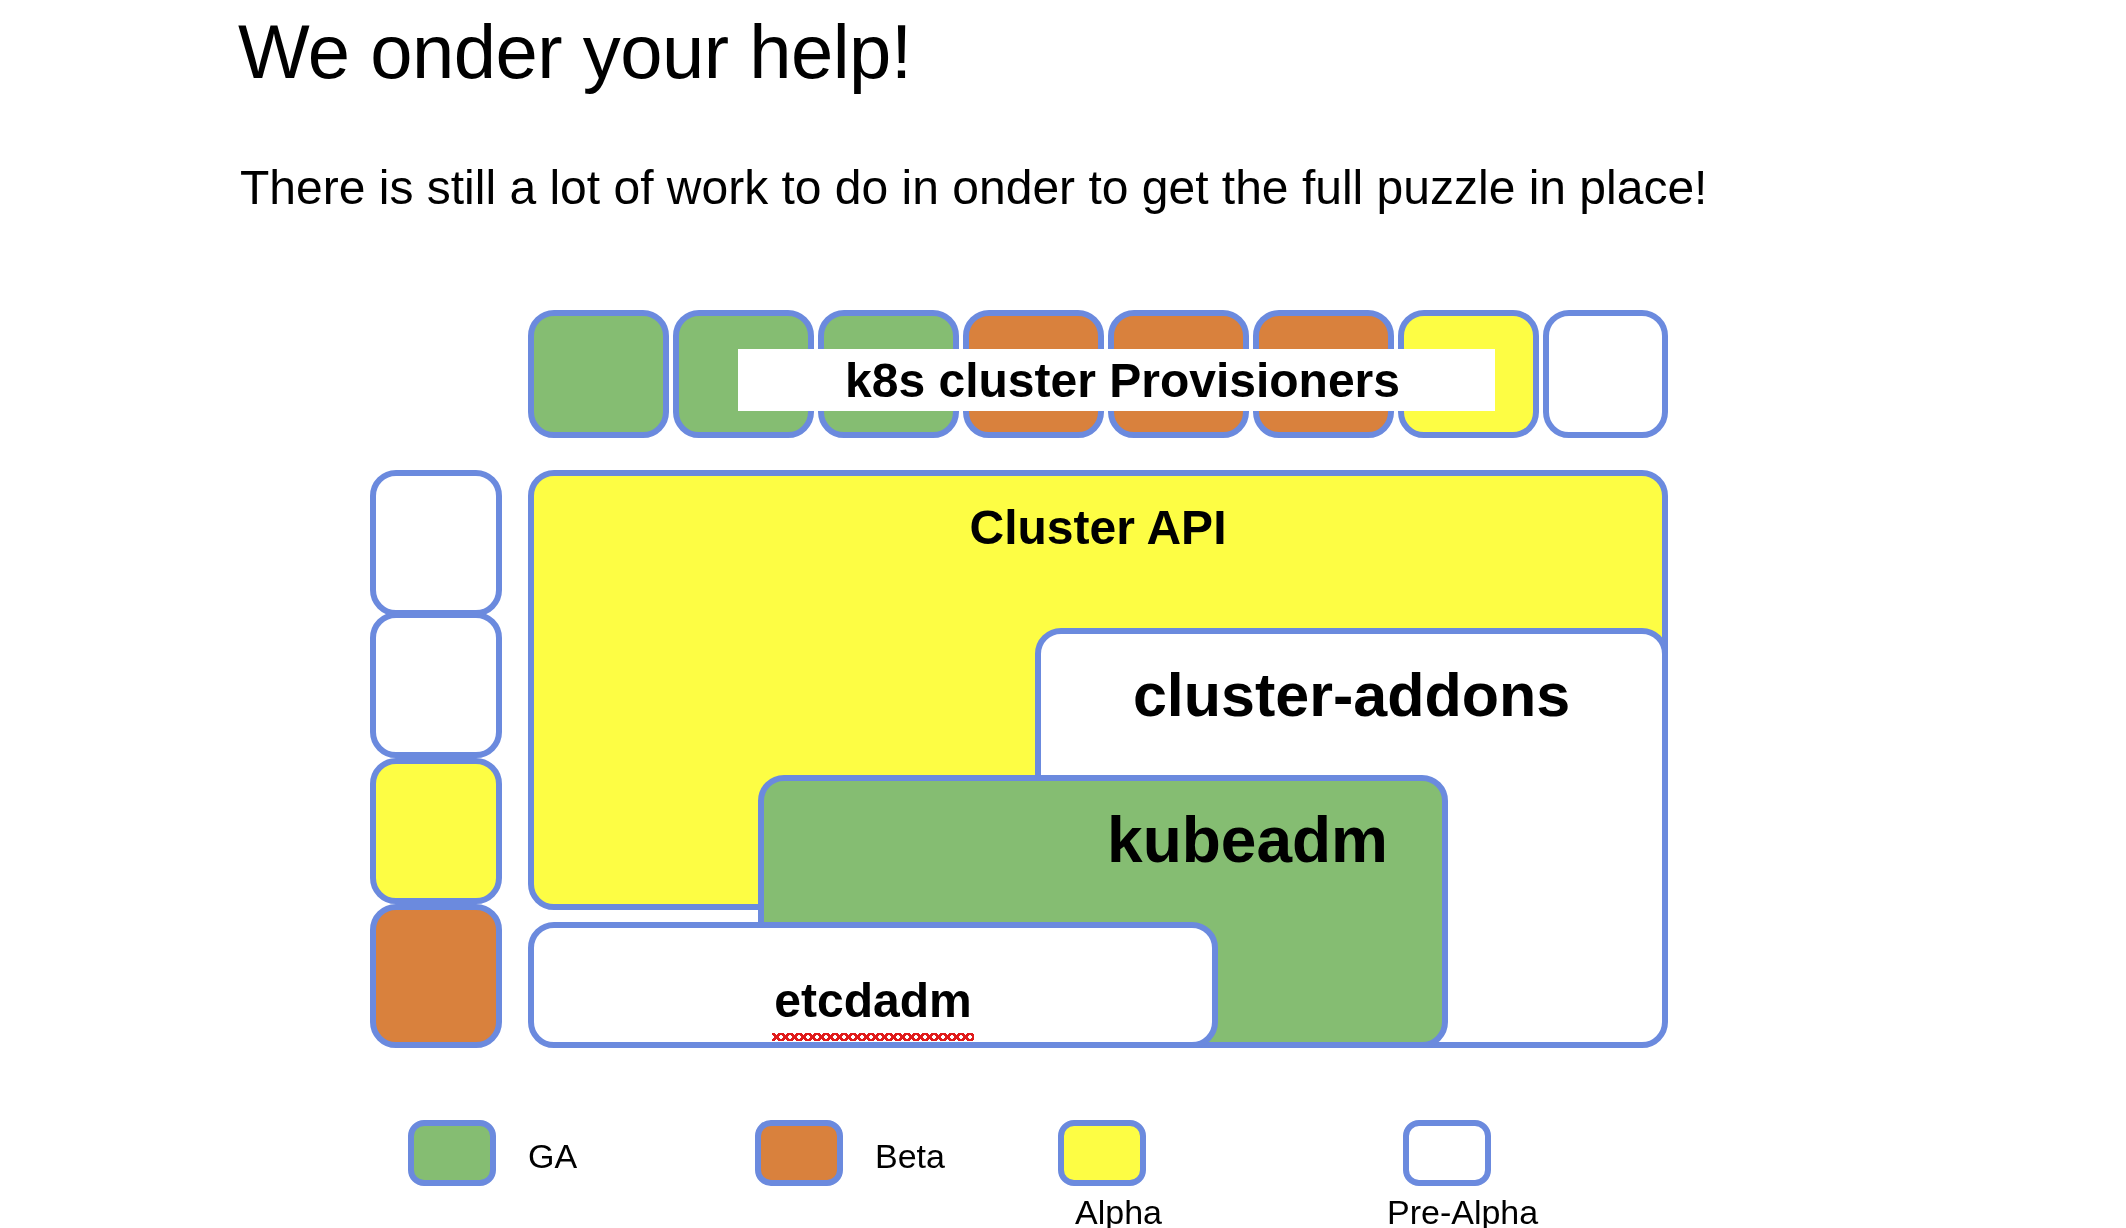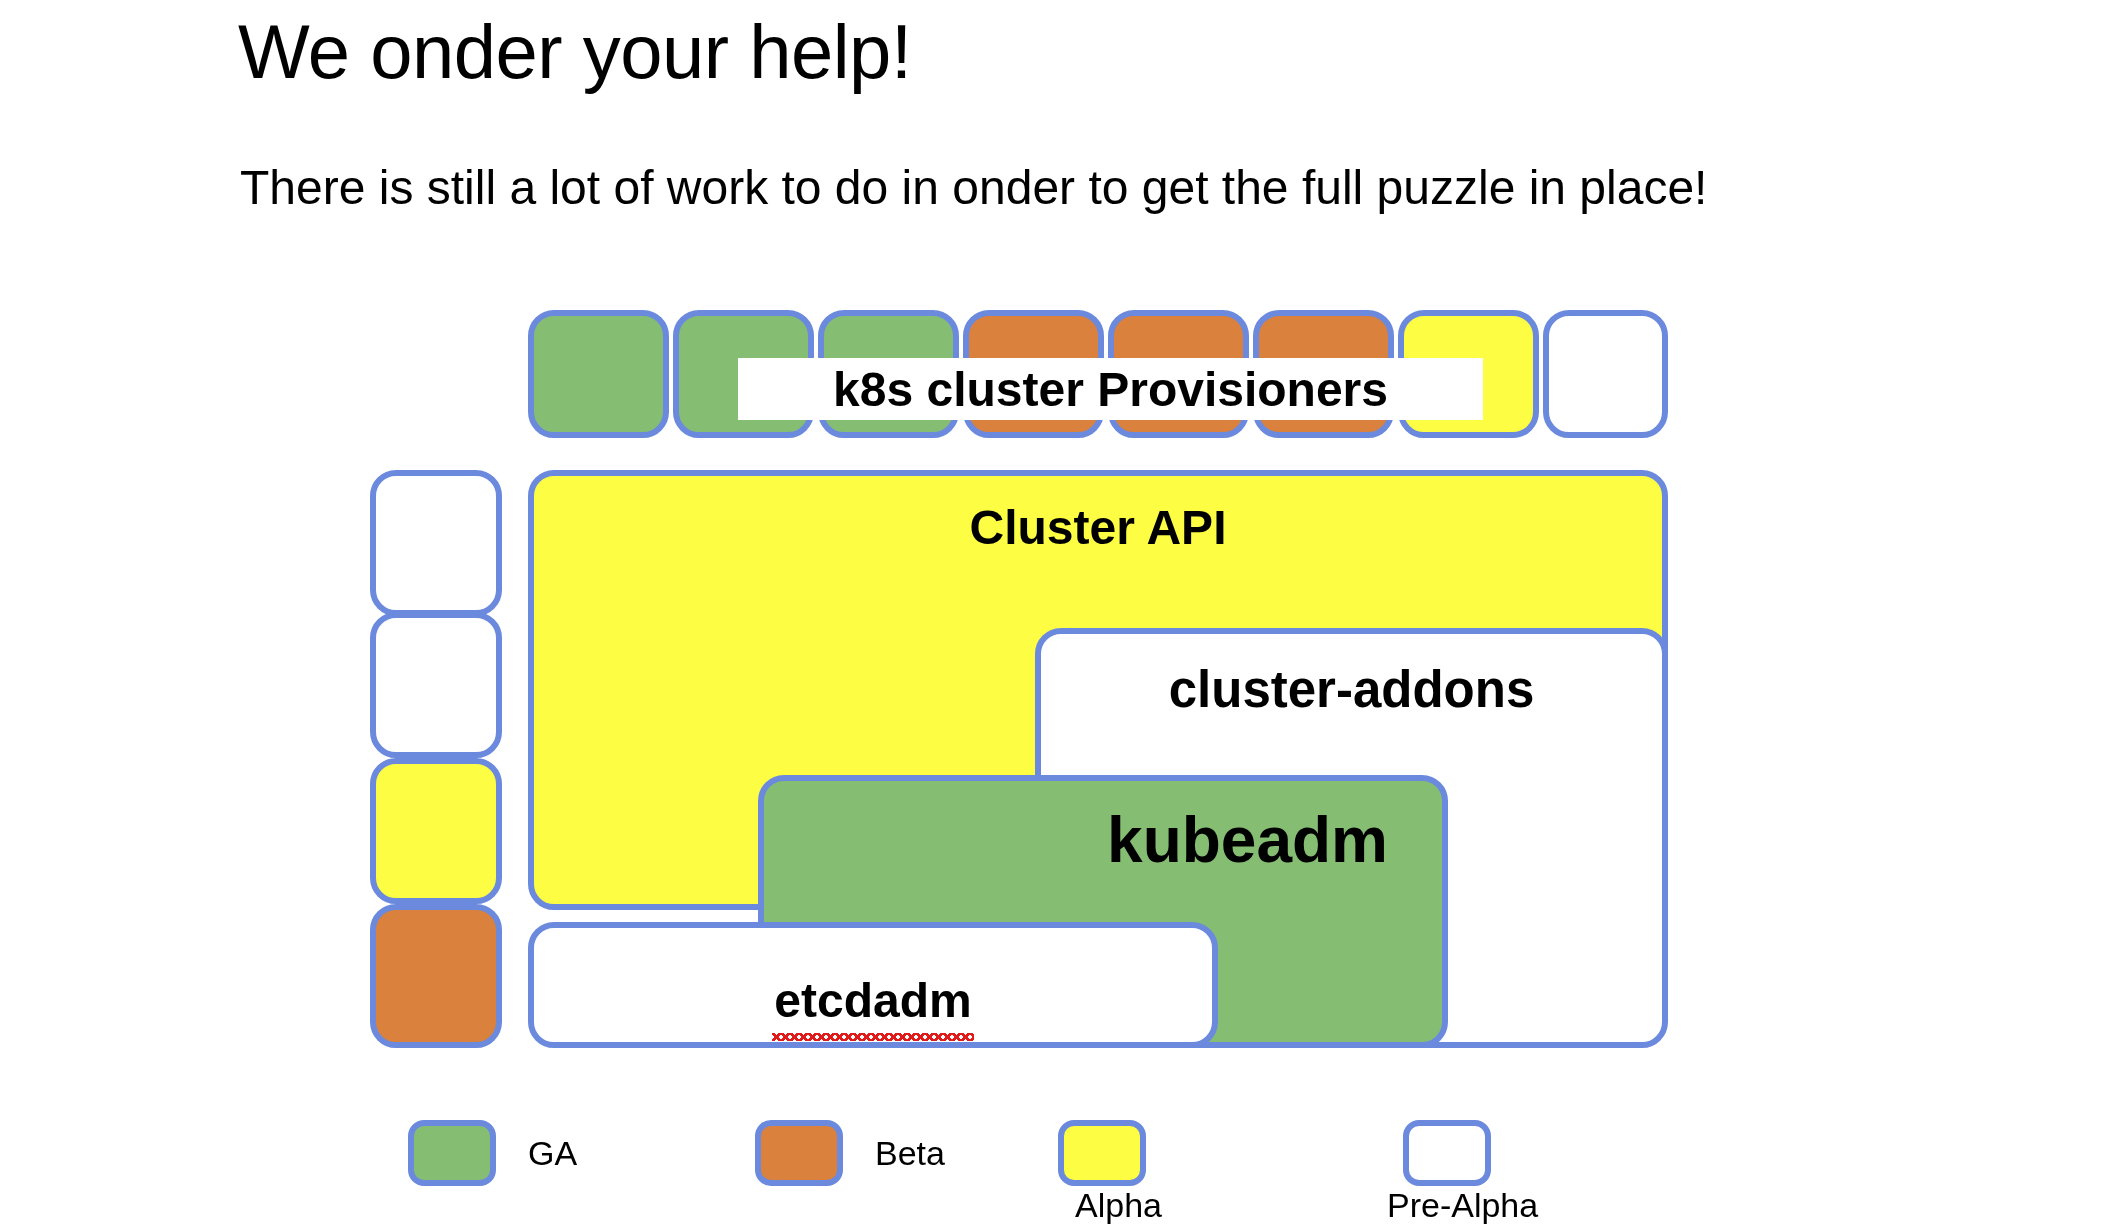--- a/index.html
+++ b/index.html
@@ -122,21 +122,21 @@
   #cluster-addons {
     left: 1035px; top: 628px;
     width: 633px; height: 420px;
     background: #ffffff;
     z-index: 3;
   }
   #cluster-addons-label {
     left: 1035px; top: 660px;
     width: 633px;
     text-align: center;
-    font-size: 51px;
+    font-size: 61px;
     z-index: 6;
   }
 
   #kubeadm {
     left: 758px; top: 775px;
     width: 690px; height: 273px;
     background: #85bd72;
     z-index: 4;
   }
   #kubeadm-label {
@@ -186,39 +186,40 @@
     width: 88px;
     height: 66px;
     border: 6px solid #6b8ade;
     border-radius: 16px;
   }
   .legend-text {
     margin-left: 32px;
     font-size: 34px;
     color: #000;
     white-space: nowrap;
+    margin-top: 7px;
   }
 </style>
 </head>
 <body>
 
 <div id="slide-title">We onder your help!</div>
 
 <div id="slide-subtitle">There is still a lot of work to do in onder to get the full puzzle in place!</div>
 
 <div id="provisioner-row">
     <div class="prov-tile" style="left: 528px; width: 141px; background: rgb(133, 189, 114); z-index: 10;"></div>
     <div class="prov-tile" style="left: 673px; width: 141px; background: rgb(133, 189, 114); z-index: 9;"></div>
     <div class="prov-tile" style="left: 818px; width: 141px; background: rgb(133, 189, 114); z-index: 8;"></div>
     <div class="prov-tile" style="left: 963px; width: 141px; background: rgb(217, 129, 61); z-index: 7;"></div>
     <div class="prov-tile" style="left: 1108px; width: 141px; background: rgb(217, 129, 61); z-index: 6;"></div>
     <div class="prov-tile" style="left: 1253px; width: 141px; background: rgb(217, 129, 61); z-index: 5;"></div>
     <div class="prov-tile" style="left: 1398px; width: 141px; background: rgb(253, 253, 68); z-index: 4;"></div>
     <div class="prov-tile" style="left: 1543px; width: 125px; background: rgb(255, 255, 255); z-index: 3;"></div>
-    <div class="label-band" style="left: 738px; top: 358px; width: 745px; height: 62px; font-size: 48px; z-index: 20;">
+    <div class="label-band" style="left: 738px; top: 349px; width: 745px; height: 62px; font-size: 48px; z-index: 20; padding-left: 12px;">
       <span>k8s cluster Provisioners</span>
     </div>
   </div>
 
 <div id="component-config-column">
     <div class="cc-tile" style="top: 470px; height: 146px; background: rgb(255, 255, 255); z-index: 10;"></div>
     <div class="cc-tile" style="top: 612px; height: 146px; background: rgb(255, 255, 255); z-index: 9;"></div>
     <div class="cc-tile" style="top: 758px; height: 146px; background: rgb(253, 253, 68); z-index: 8;"></div>
     <div class="cc-tile" style="top: 904px; height: 144px; background: rgb(217, 129, 61); z-index: 7;"></div>
   </div>

